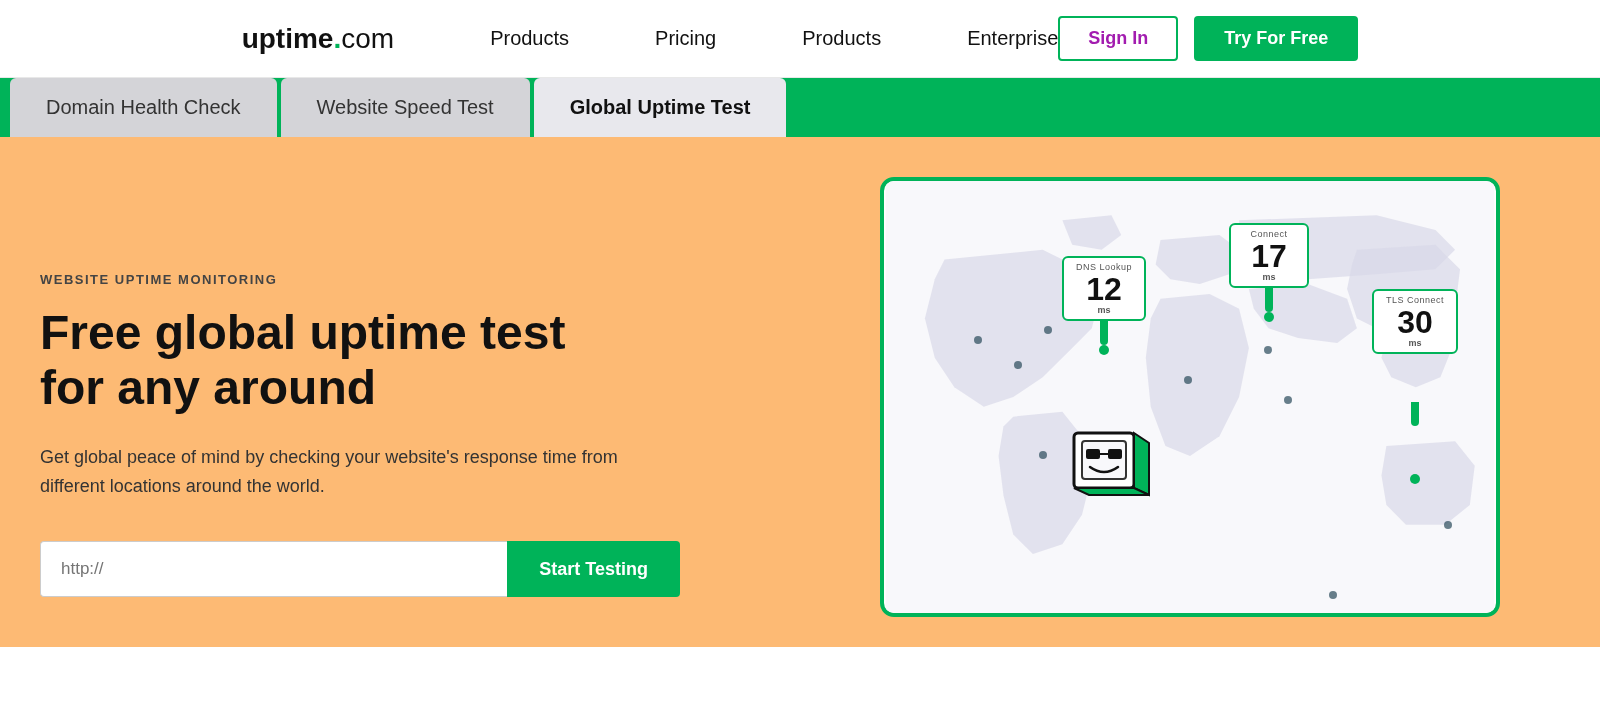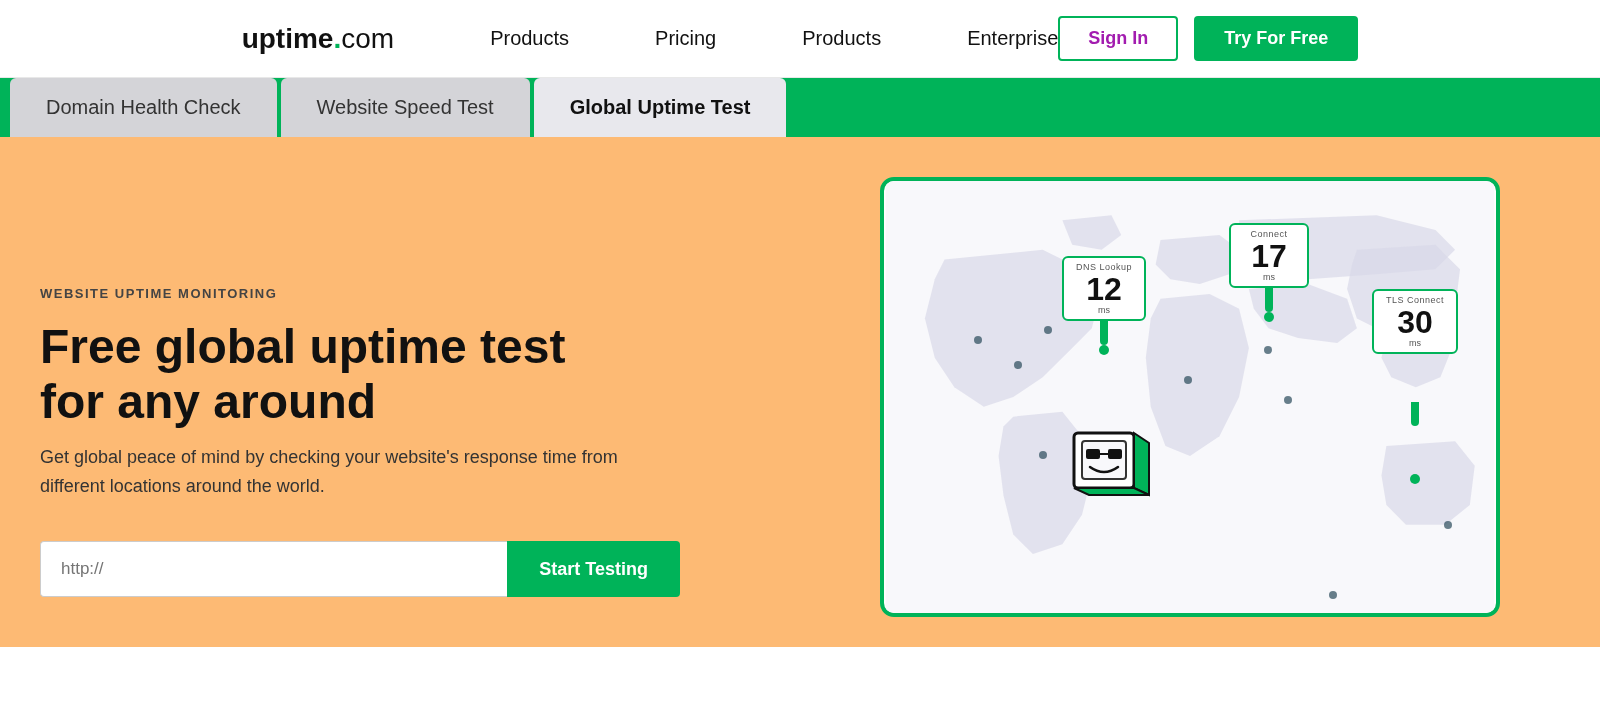--- a/index.html
+++ b/index.html
@@ -102,21 +102,21 @@
       letter-spacing: 1.5px;
       color: #444;
       text-transform: uppercase;
       margin-bottom: 18px;
     }
     .headline {
       font-size: 48px;
       font-weight: 800;
       color: #111;
       line-height: 1.15;
-      margin-bottom: 14px;
+      margin-bottom: 28px;
     }
     .subtext {
       font-size: 18px;
       color: #333;
       line-height: 1.6;
       max-width: 600px;
       margin-bottom: 40px;
     }
     .input-row {
       display: flex;
@@ -200,21 +200,21 @@
     }
     .badge-value {
       font-size: 32px;
       font-weight: 800;
       color: #111;
       line-height: 1;
     }
     .badge-unit {
       font-size: 9px;
       color: #555;
-      font-weight: 400;
+      font-weight: 700;
     }
     .badge-dot {
       width: 8px;
       height: 24px;
       background: #00b359;
       border-radius: 0 0 4px 4px;
     }
     .badge-pin {
       width: 10px;
       height: 10px;

